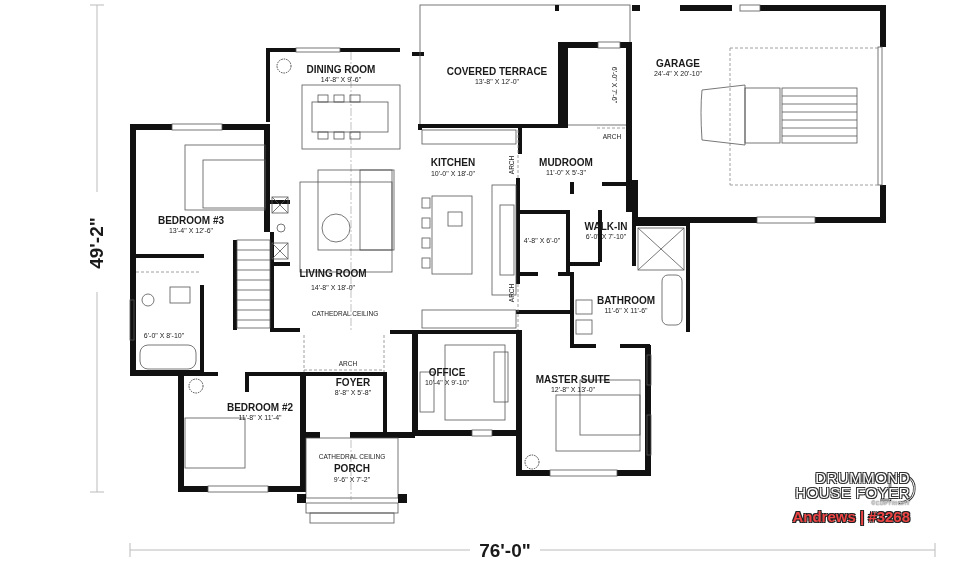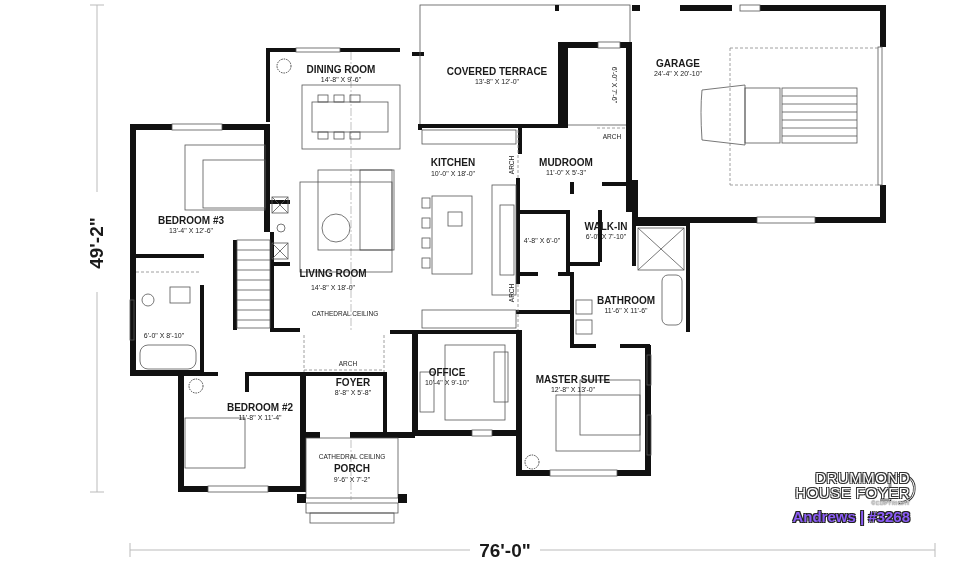--- a/index.html
+++ b/index.html
@@ -12,21 +12,21 @@
   .dimtxt    { font-family: "Liberation Sans", sans-serif; font-weight: bold; font-size: 19px; fill: #1a1a1a; }
   .wall { fill: #111; }
   .thin { fill: none; stroke: #555; stroke-width: 0.8; }
   .dash { fill: none; stroke: #888; stroke-width: 0.8; stroke-dasharray: 3 2; }
   .cl   { fill: none; stroke: #999; stroke-width: 0.6; stroke-dasharray: 8 2 2 2; }
   .dimline { stroke: #bbb; stroke-width: 1; }
   .brand { position: absolute; right: 50px; top: 470px; text-align: right; }
   .brand .b1, .brand .b2 { font-family: "Liberation Sans", sans-serif; font-size: 15px; line-height: 15px; color: #fff;
       letter-spacing: 0.5px; text-shadow: -1px -1px 0 #333, 1px -1px 0 #333, -1px 1px 0 #333, 1px 1px 0 #333; }
   .brand .b3 { font-size: 5px; color: #fff; text-shadow: 0 0 1px #333, 0 0 1px #333; letter-spacing: 0.5px; }
-  .brand .b4 { font-family: "Liberation Sans", sans-serif; font-size: 15px; font-weight: bold; color: #8b5cf6; margin-top: 2px;
+  .brand .b4 { font-family: "Liberation Sans", sans-serif; font-size: 15px; font-weight: bold; color: #ef4444; margin-top: 2px;
       text-shadow: -1px -1px 0 #222, 1px -1px 0 #222, -1px 1px 0 #222, 1px 1px 0 #222; }
   .brand-logo { position: absolute; left: 878px; top: 470px; width: 40px; height: 36px; }
 </style>
 </head>
 <body>
 
 <svg id="plan" viewBox="0 0 960 569" xmlns="http://www.w3.org/2000/svg">
 
   <g>
     <line class="dimline" x1="97" y1="5" x2="97" y2="192"></line>

